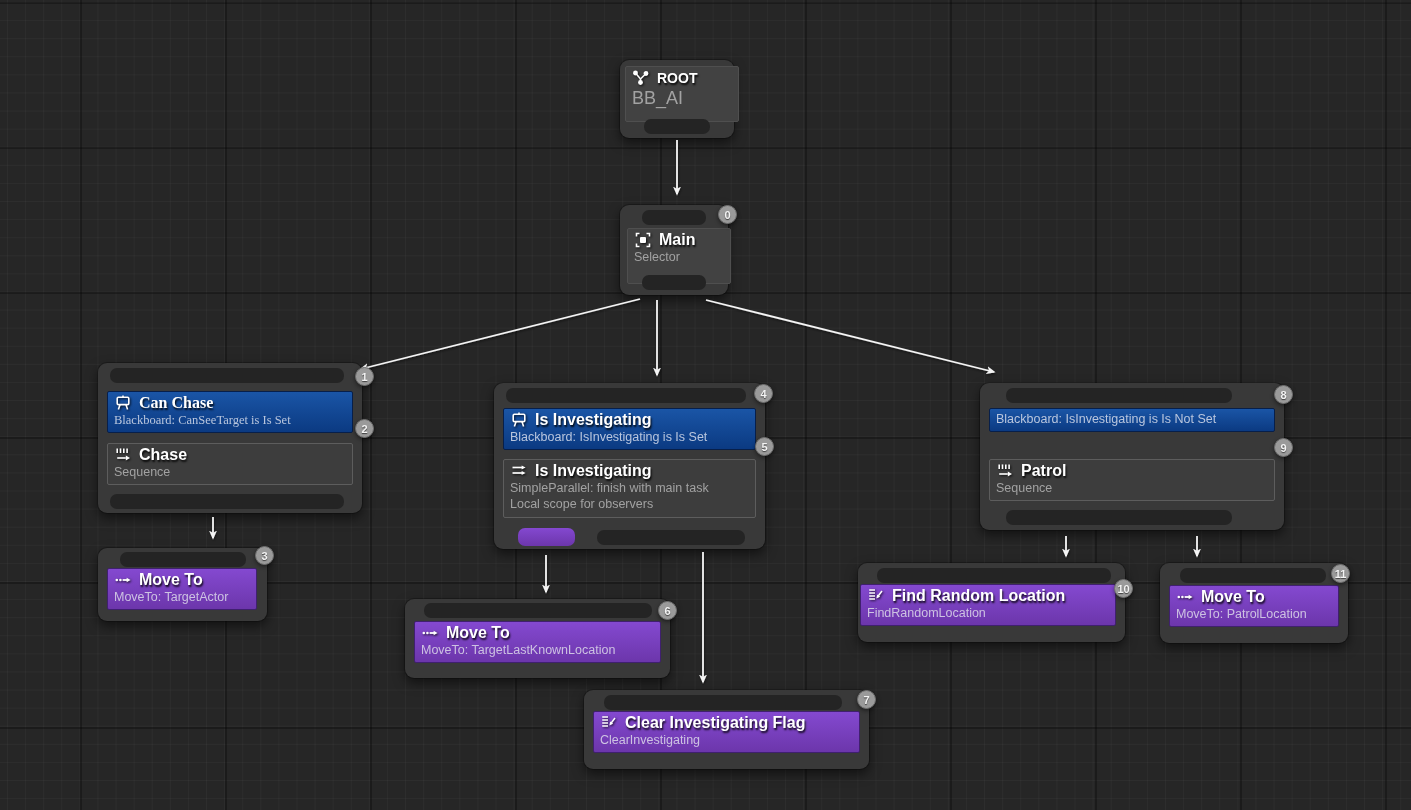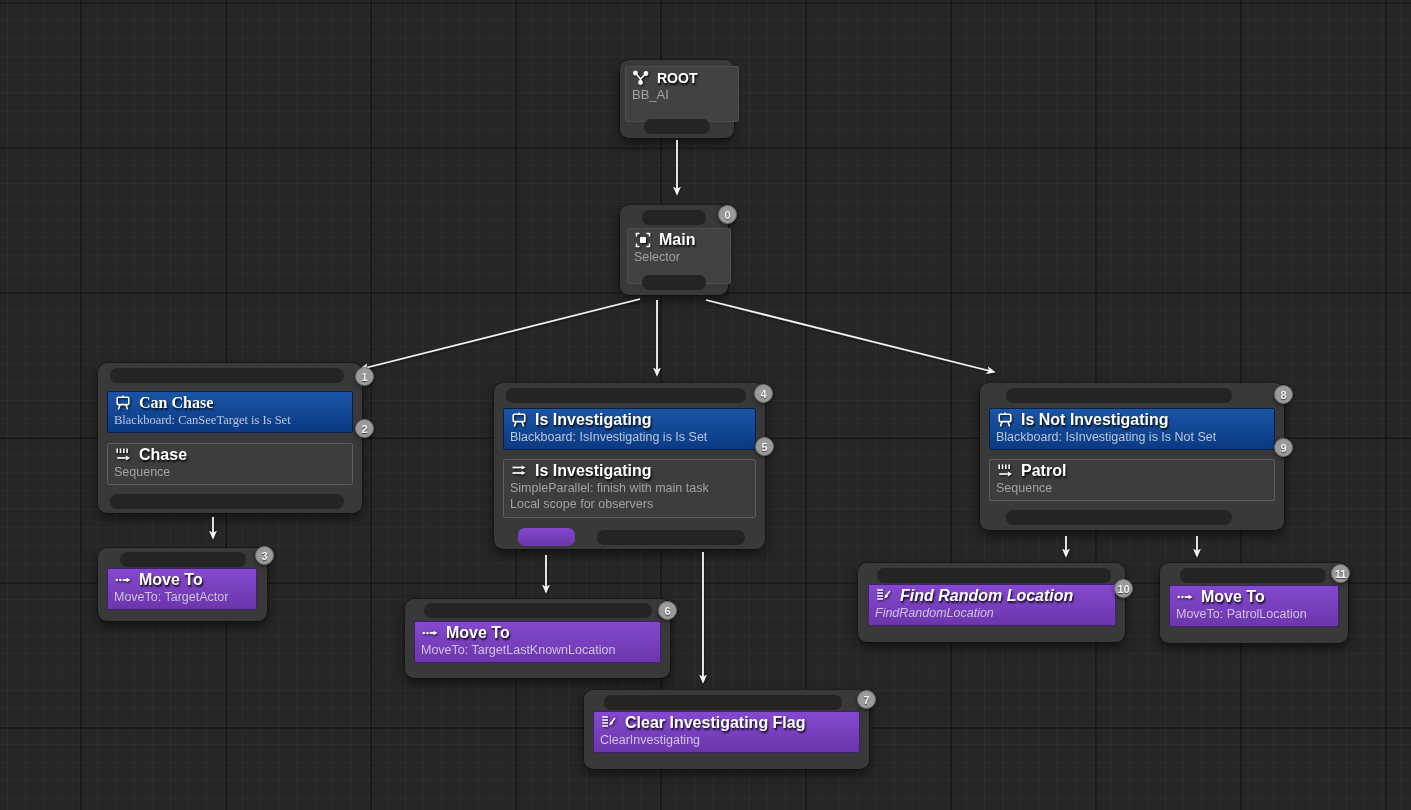--- a/index.html
+++ b/index.html
@@ -80,21 +80,21 @@
               <line x1="14" y1="4.5" x2="8.5" y2="10"></line>
               <line x1="8.5" y1="10" x2="8.5" y2="13.5"></line>
           <circle cx="3.5" cy="4" r="1.7"></circle>
               <circle cx="14" cy="4.5" r="1.7"></circle>
               <circle cx="8.5" cy="13.5" r="1.7"></circle>
         </g>
           </svg>
       </span>
       <span class="title big">ROOT</span>
     </div>
-    <div class="sub" style="font-size:13px;">BB_AI</div>
+    <div class="sub" style="font-size:18px;">BB_AI</div>
   </div>
   <div class="pill" style="left:24px;bottom:4px;width:66px;"></div>
 </div>
 
 <div class="node" style="left:620px;top:205px;width:108px;height:90px;">
   <div class="pill" style="left:22px;top:5px;width:64px;"></div>
   <div class="innerbox" style="left:7px;top:23px;width:90px;height:48px;">
     <div class="trow">
       <span class="icon">
         <svg width="18" height="18" viewBox="0 0 18 18">
@@ -254,33 +254,20 @@
       <span class="title">Clear Investigating Flag</span>
     </div>
     <div class="sub">ClearInvestigating</div>
   </div>
   <span class="badge" style="right:-7px;top:0px;">7</span>
 </div>
 
 <div class="node" style="left:980px;top:383px;width:304px;height:147px;">
   <div class="pill" style="left:26px;top:5px;width:226px;"></div>
   <div class="row blue" style="top:25px;">
-    <div class="trow">
-      <span class="icon">
-        <svg width="18" height="18" viewBox="0 0 18 18">
-            <g stroke="#fff" stroke-width="1.6" fill="none">
-          <line x1="9" y1="1.6" x2="9" y2="3.2"></line>
-          <rect x="3.2" y="3.2" width="11.6" height="7.4" rx="1.2"></rect>
-          <line x1="6" y1="10.8" x2="4.4" y2="15.4"></line>
-              <line x1="12" y1="10.8" x2="13.6" y2="15.4"></line>
-        </g>
-          </svg>
-      </span>
-      <span class="title">Is Not Investigating</span>
-    </div>
     <div class="sub">Blackboard: IsInvestigating is Is Not Set</div>
   </div>
   <div class="row gray" style="top:76px;">
     <div class="trow">
       <span class="icon">
         <svg width="18" height="18" viewBox="0 0 18 18">
           <g stroke="#fff" stroke-width="1.6" fill="none">
             <line x1="3.2" y1="2.4" x2="3.2" y2="7"></line>
               <line x1="6.5" y1="2.4" x2="6.5" y2="7"></line>
             <line x1="9.8" y1="2.4" x2="9.8" y2="7"></line>
@@ -294,21 +281,21 @@
     </div>
     <div class="sub">Sequence</div>
   </div>
   <div class="pill" style="left:26px;bottom:5px;width:226px;"></div>
   <span class="badge" style="right:-9px;top:2px;">8</span>
   <span class="badge" style="right:-9px;top:55px;">9</span>
 </div>
 
 <div class="node" style="left:858px;top:563px;width:267px;height:79px;">
   <div class="pill" style="left:19px;top:5px;width:234px;"></div>
-  <div class="row purple" style="top:21px;left:10px;font-style:italic;">
+  <div class="row purple" style="top:21px;left:2px;">
     <div class="trow">
       <span class="icon">
         <svg width="18" height="18" viewBox="0 0 18 18">
           <g stroke="#fff" stroke-width="1.5" fill="none">
             <line x1="2.2" y1="3" x2="8" y2="3"></line>
               <line x1="2.2" y1="6" x2="8" y2="6"></line>
             <line x1="2.2" y1="9" x2="8" y2="9"></line>
               <line x1="2.2" y1="12" x2="8" y2="12"></line>
             <line x1="15" y1="4" x2="11.2" y2="9"></line>
           </g>

